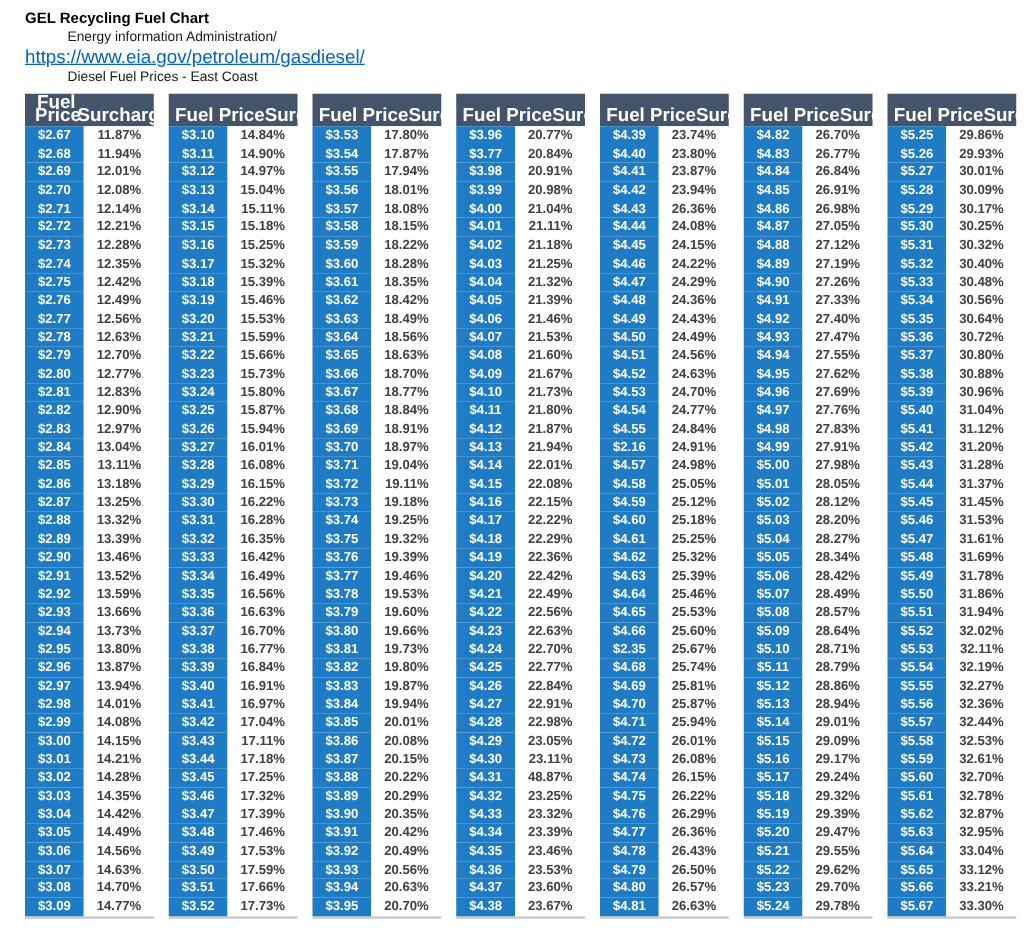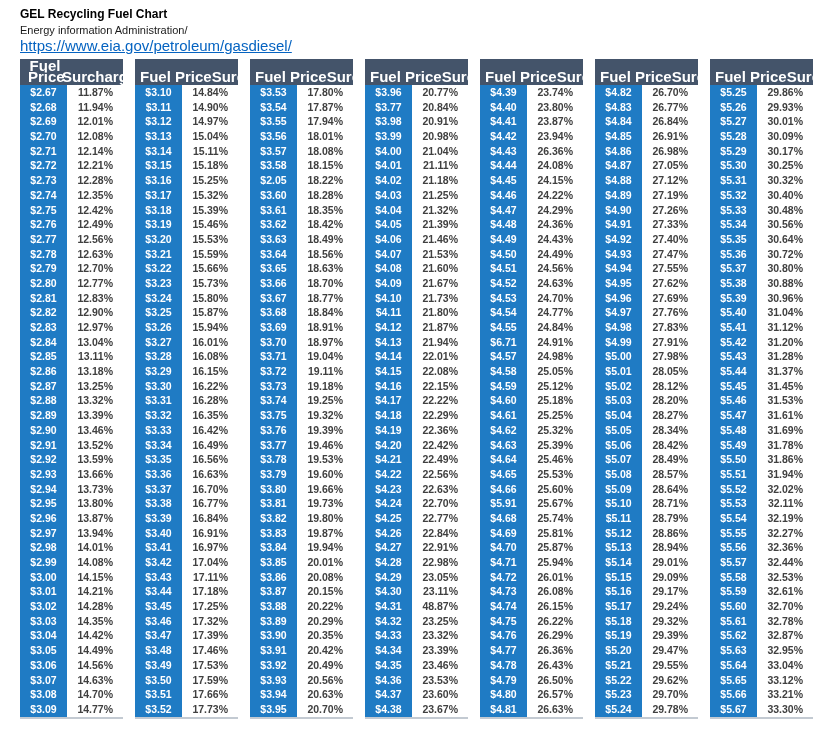--- a/index.html
+++ b/index.html
@@ -11,21 +11,21 @@
   *{box-sizing:border-box;margin:0;padding:0;}
   html,body{background:#fff;}
   body{
     width:828px;height:751px;overflow:hidden;
     font-family:"Liberation Sans",sans-serif;
     -webkit-font-smoothing:antialiased;
   }
   .page{padding:6px 0 0 20px;}
   .titleblock{line-height:16px;}
   .title{font-size:12px;font-weight:bold;color:#000;}
-  .subtitle,.caption{font-size:11px;color:#1a1a1a;}
+  .subtitle,.caption{font-size:11px;color:#1a1a1a;margin-left:34px;}
   .link{font-size:15px;color:var(--link-color);text-decoration:underline;display:inline-block;}
   .caption{margin-top:0px;}
   .table{display:flex;gap:12px;margin-top:5px;}
   .group{width:103px;border-bottom:2px solid #c3cad2;}
   .ghead{
     background:var(--header-bg);color:#fff;height:26px;
     display:flex;justify-content:space-between;align-items:flex-end;
     font-size:15px;font-weight:bold;padding:2px 5px 3px 5px;
   }
   .gh-price{text-align:center;white-space:nowrap;line-height:11px;}
@@ -43,20 +43,21 @@
   }
 </style>
 </head>
 <body>
 
 <div class="page">
   <div class="titleblock">
     <div class="title">GEL Recycling Fuel Chart</div>
     <div class="subtitle">Energy information Administration/</div>
     <div><a class="link" href="#">https://www.eia.gov/petroleum/gasdiesel/</a></div>
+    <div class="caption">Diesel Fuel Prices - East Coast</div>
   </div>
   <div class="table">
       <div class="group">
         <div class="ghead">
           <div class="gh-price">Fuel Price</div>
           <div class="gh-sur">Surcharge</div>
         </div>
         <div class="row">
           <div class="pcell">$2.67</div>
           <div class="scell">11.87%</div>
@@ -431,21 +432,21 @@
         </div>
         <div class="row">
           <div class="pcell">$3.57</div>
           <div class="scell">18.08%</div>
         </div>
         <div class="row">
           <div class="pcell">$3.58</div>
           <div class="scell">18.15%</div>
         </div>
         <div class="row">
-          <div class="pcell">$2.05</div>
+          <div class="pcell">$3.59</div>
           <div class="scell">18.22%</div>
         </div>
         <div class="row">
           <div class="pcell">$3.60</div>
           <div class="scell">18.28%</div>
         </div>
         <div class="row">
           <div class="pcell">$3.61</div>
           <div class="scell">18.35%</div>
         </div>
@@ -831,21 +832,21 @@
         </div>
         <div class="row">
           <div class="pcell">$4.54</div>
           <div class="scell">24.77%</div>
         </div>
         <div class="row">
           <div class="pcell">$4.55</div>
           <div class="scell">24.84%</div>
         </div>
         <div class="row">
-          <div class="pcell">$6.71</div>
+          <div class="pcell">$2.16</div>
           <div class="scell">24.91%</div>
         </div>
         <div class="row">
           <div class="pcell">$4.57</div>
           <div class="scell">24.98%</div>
         </div>
         <div class="row">
           <div class="pcell">$4.58</div>
           <div class="scell">25.05%</div>
         </div>
@@ -875,21 +876,21 @@
         </div>
         <div class="row">
           <div class="pcell">$4.65</div>
           <div class="scell">25.53%</div>
         </div>
         <div class="row">
           <div class="pcell">$4.66</div>
           <div class="scell">25.60%</div>
         </div>
         <div class="row">
-          <div class="pcell">$5.91</div>
+          <div class="pcell">$2.35</div>
           <div class="scell">25.67%</div>
         </div>
         <div class="row">
           <div class="pcell">$4.68</div>
           <div class="scell">25.74%</div>
         </div>
         <div class="row">
           <div class="pcell">$4.69</div>
           <div class="scell">25.81%</div>
         </div>

